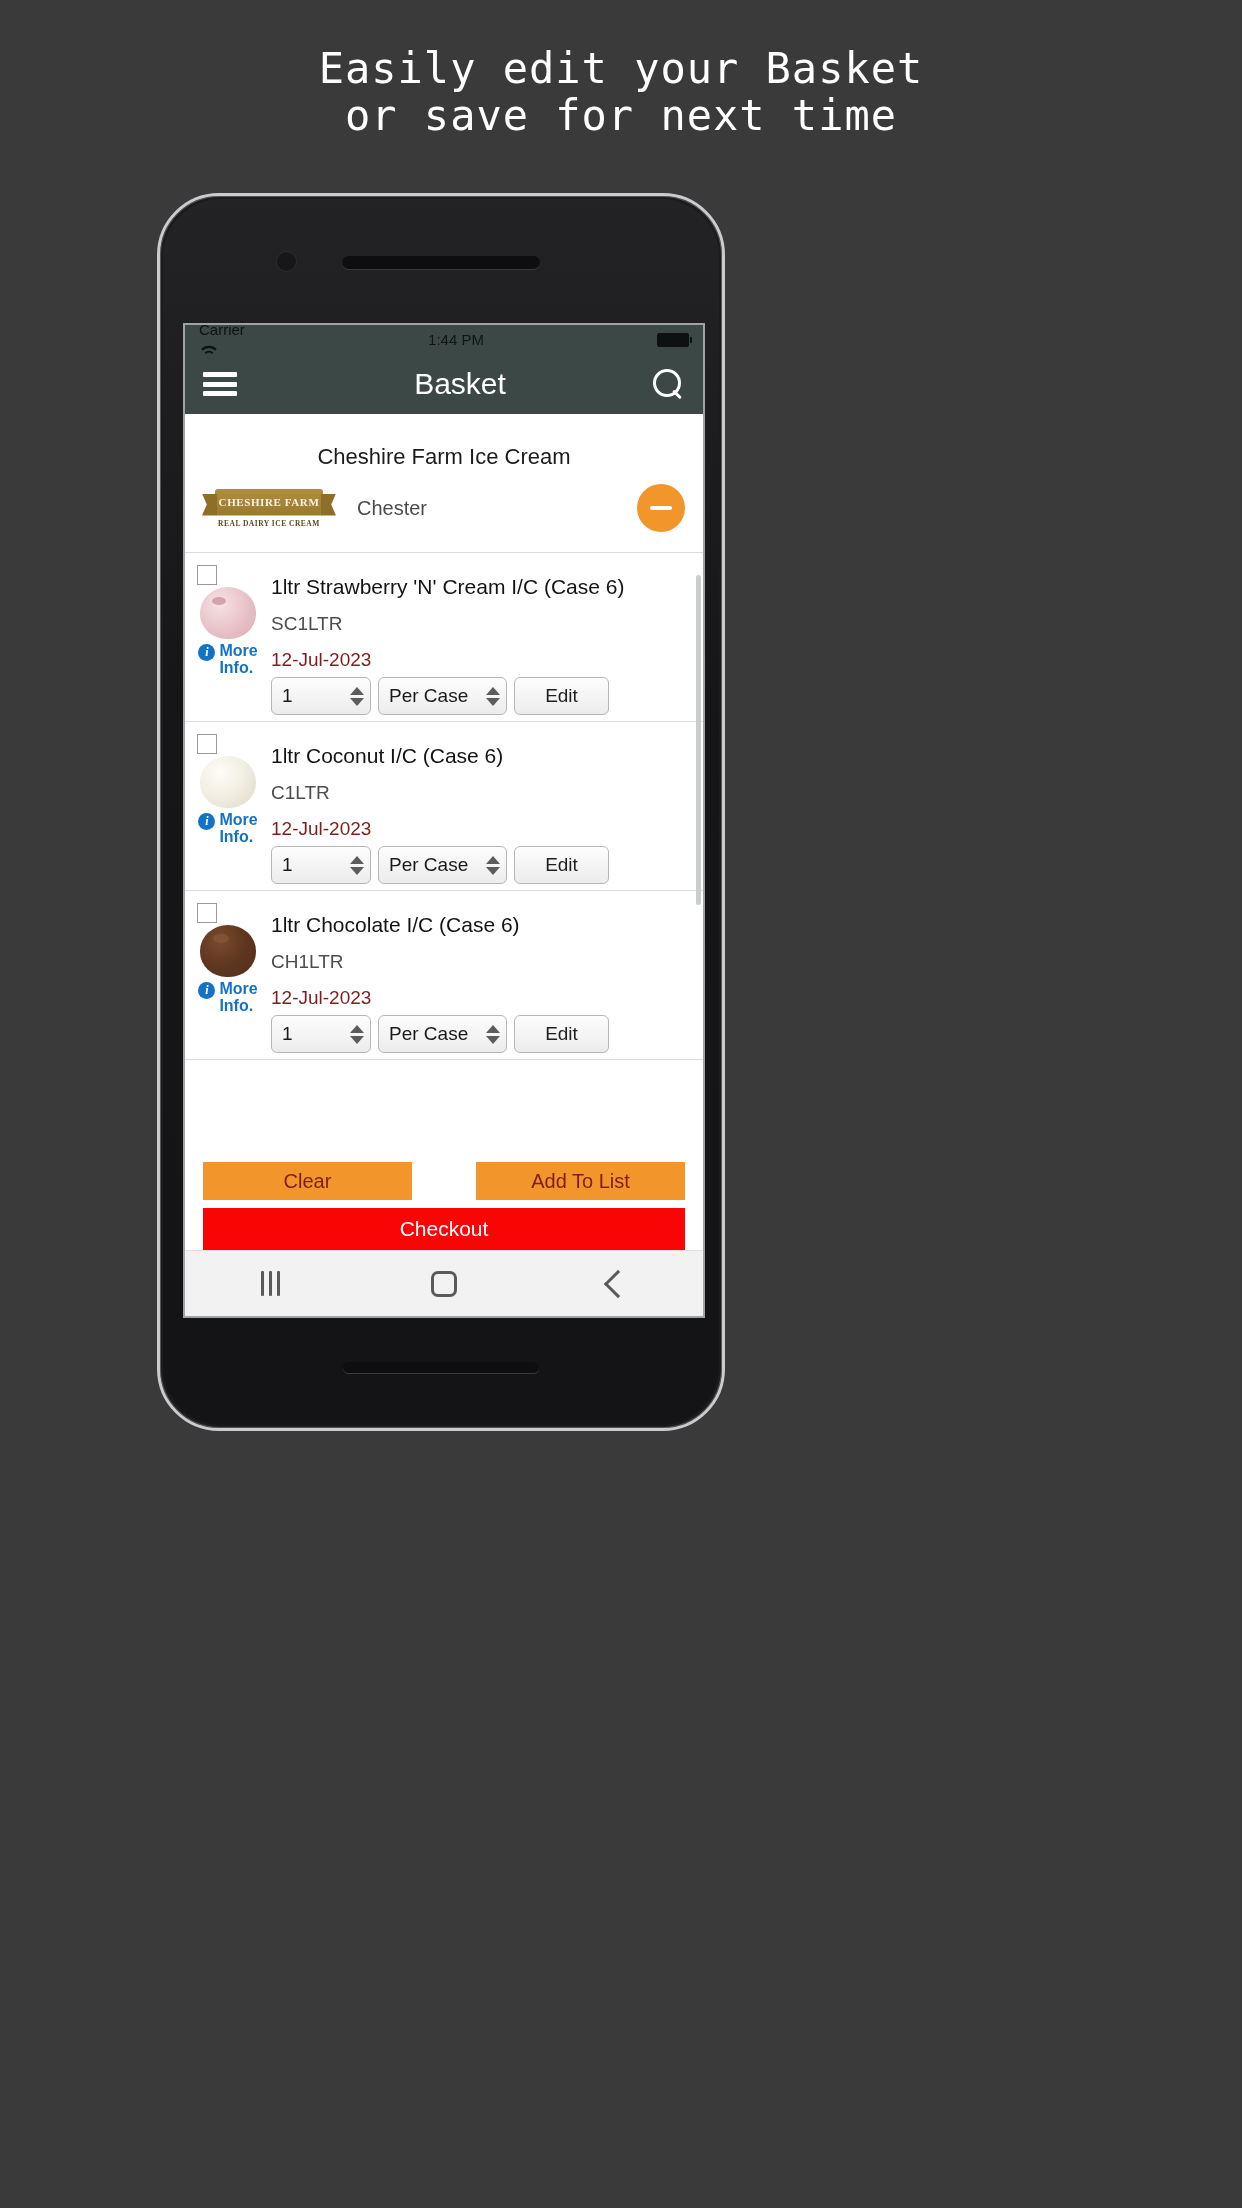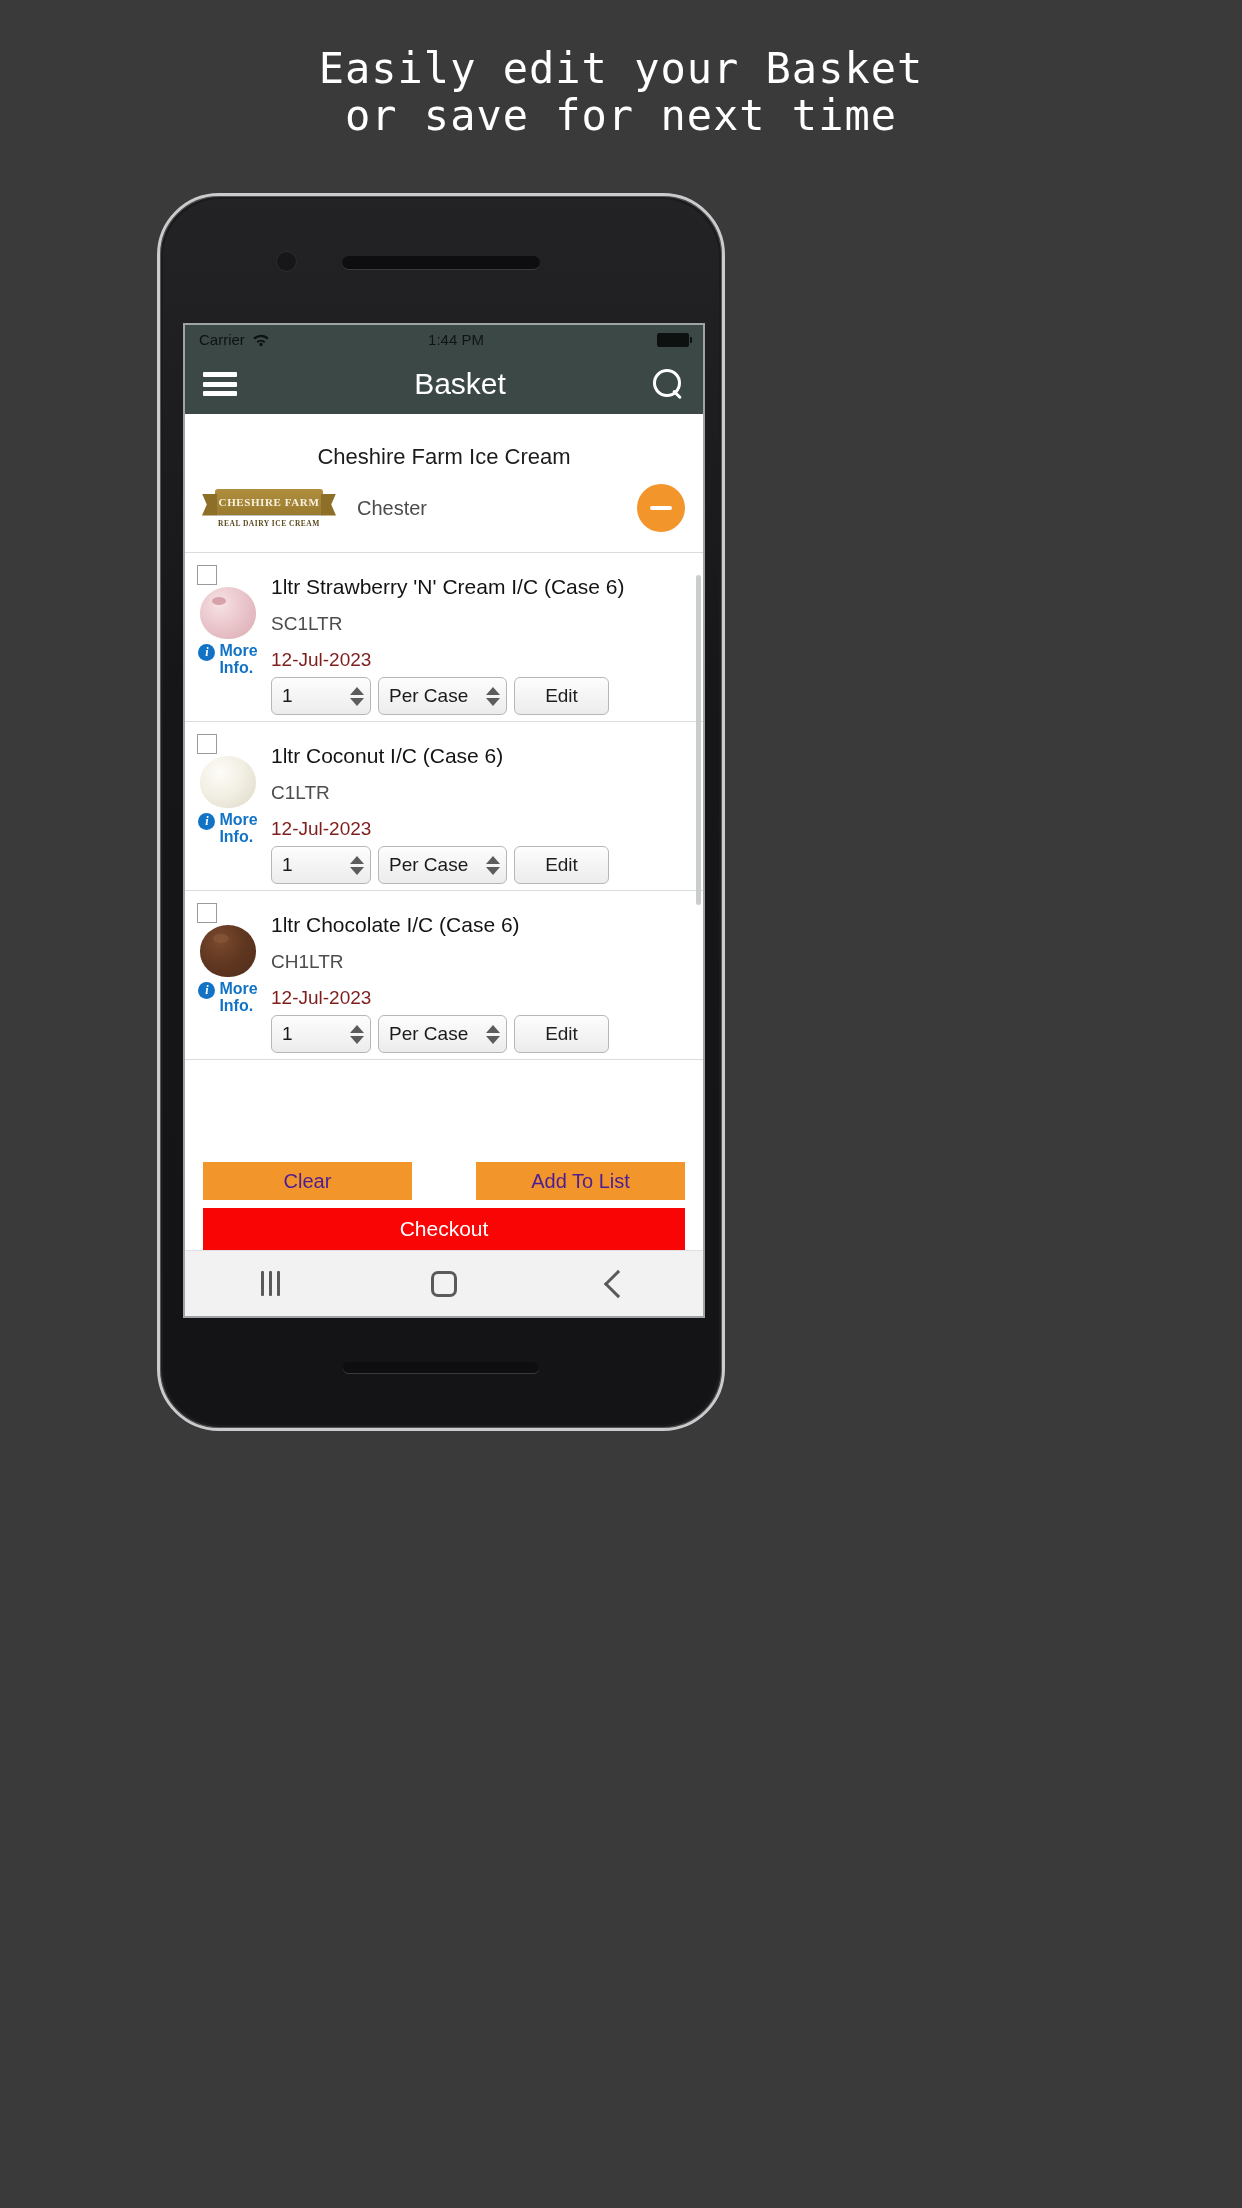--- a/index.html
+++ b/index.html
@@ -79,21 +79,21 @@
   .statusbar {
     height:29px;
     background:#3b4846;
     display:flex; align-items:center;
     padding:0 14px;
     color:#0d1211;
     font-size:15px;
     position:relative;
     flex:0 0 auto;
   }
-  .sb-left { display:flex; align-items:flex-end; gap:6px; }
+  .sb-left { display:flex; align-items:flex-start; gap:6px;flex-direction:column; }
   .sb-time {
     position:absolute; left:12px; width:100%;
     text-align:center; font-size:15px; color:#101514;
     pointer-events:none;
   }
   .sb-right { margin-left:auto; display:flex; align-items:center; }
   .battery {
     width:32px; height:14px; background:#0d1211;
     border-radius:2px; position:relative;
   }
@@ -284,21 +284,21 @@
     display:flex; align-items:center; justify-content:center;
     font-size:19px; color:#1f1f1f;
     cursor:pointer;
   }
 
   
   .footer { flex:0 0 auto; background:#fff; padding:0 18px 0 18px; }
   .foot-spacer { height:76px; }
   .foot-row { display:flex; justify-content:space-between; align-items:center; }
   .btn-clear, .btn-addlist {
-    background:#f2952b; color:#4c1d95;
+    background:#f2952b; color:#7f1d1d;
     font-size:20px;
     height:38px; width:209px;
     display:flex; align-items:center; justify-content:center;
     cursor:pointer;
     margin-top:24px;
   }
   .btn-checkout {
     margin-top:8px;
     background:#fa0505; color:#fff;
     font-size:21px; height:42px;

